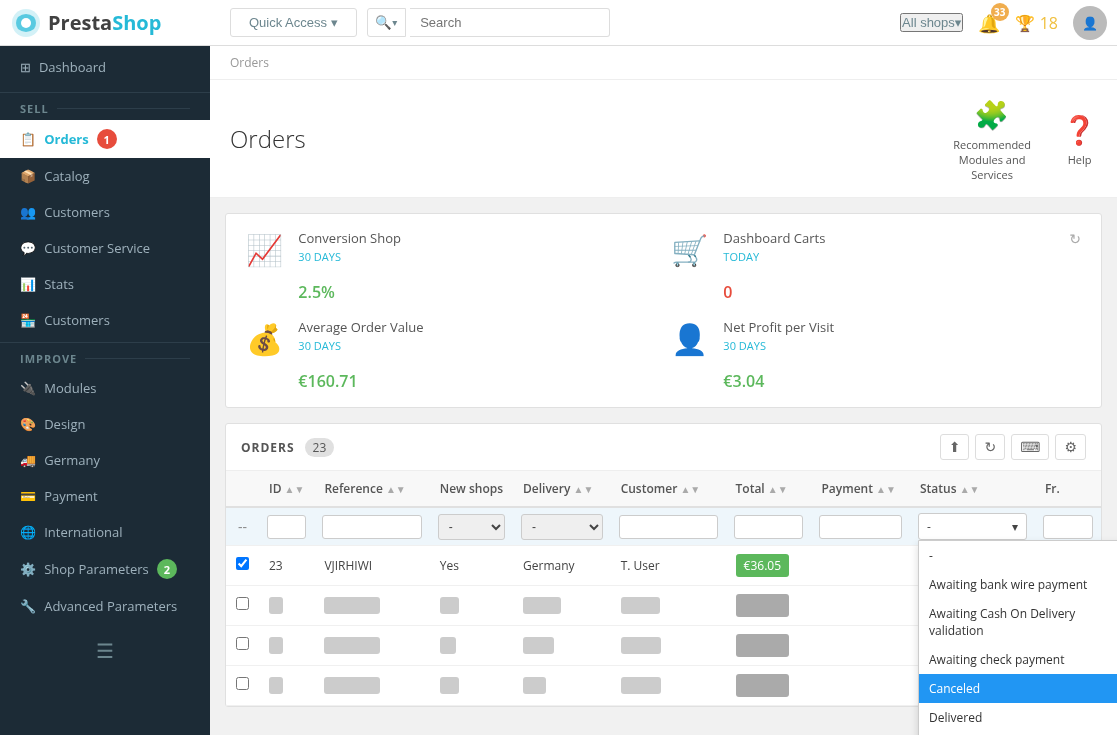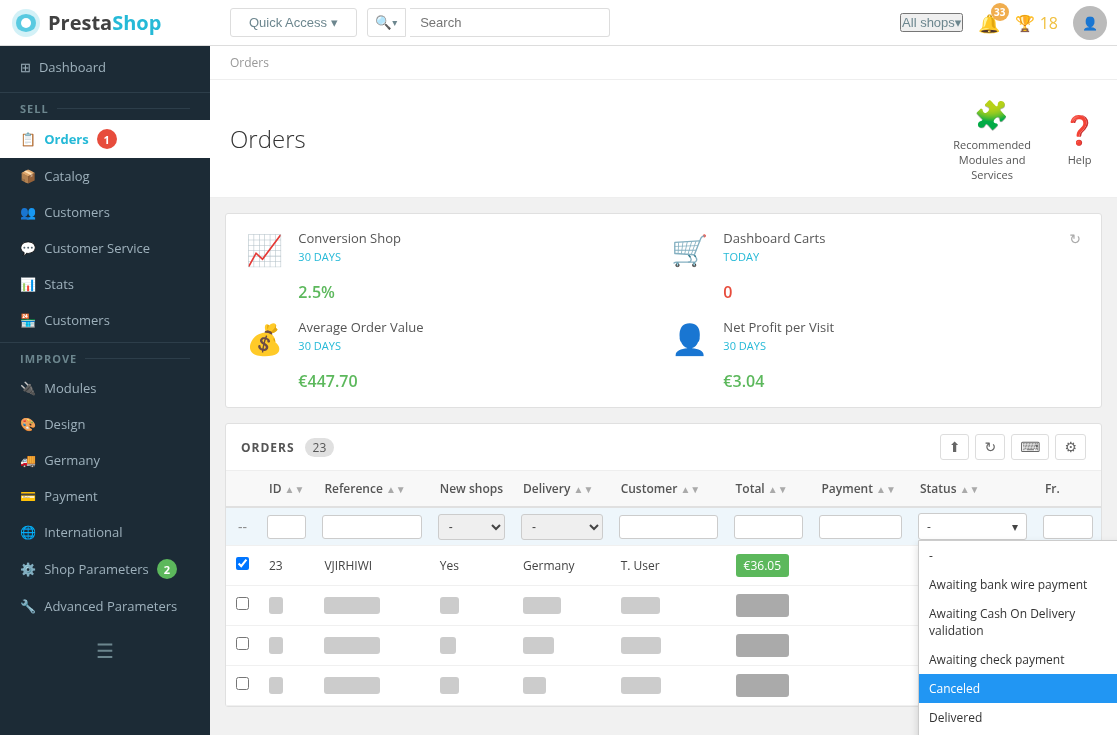--- a/index.html
+++ b/index.html
@@ -258,21 +258,21 @@
           <div class="stat-period">TODAY</div>
           <div class="stat-value red">0</div>
         </div>
         <span class="stat-refresh">↻</span>
       </div>
       <div class="stat-card">
         <span class="stat-icon" style="font-size:30px;">💰</span>
         <div>
           <div class="stat-label">Average Order Value</div>
           <div class="stat-period">30 DAYS</div>
-          <div class="stat-value">€447.70</div>
+          <div class="stat-value">€160.71</div>
         </div>
       </div>
       <div class="stat-card">
         <span class="stat-icon user" style="font-size:30px;">👤</span>
         <div>
           <div class="stat-label">Net Profit per Visit</div>
           <div class="stat-period">30 DAYS</div>
           <div class="stat-value">€3.04</div>
         </div>
       </div>

